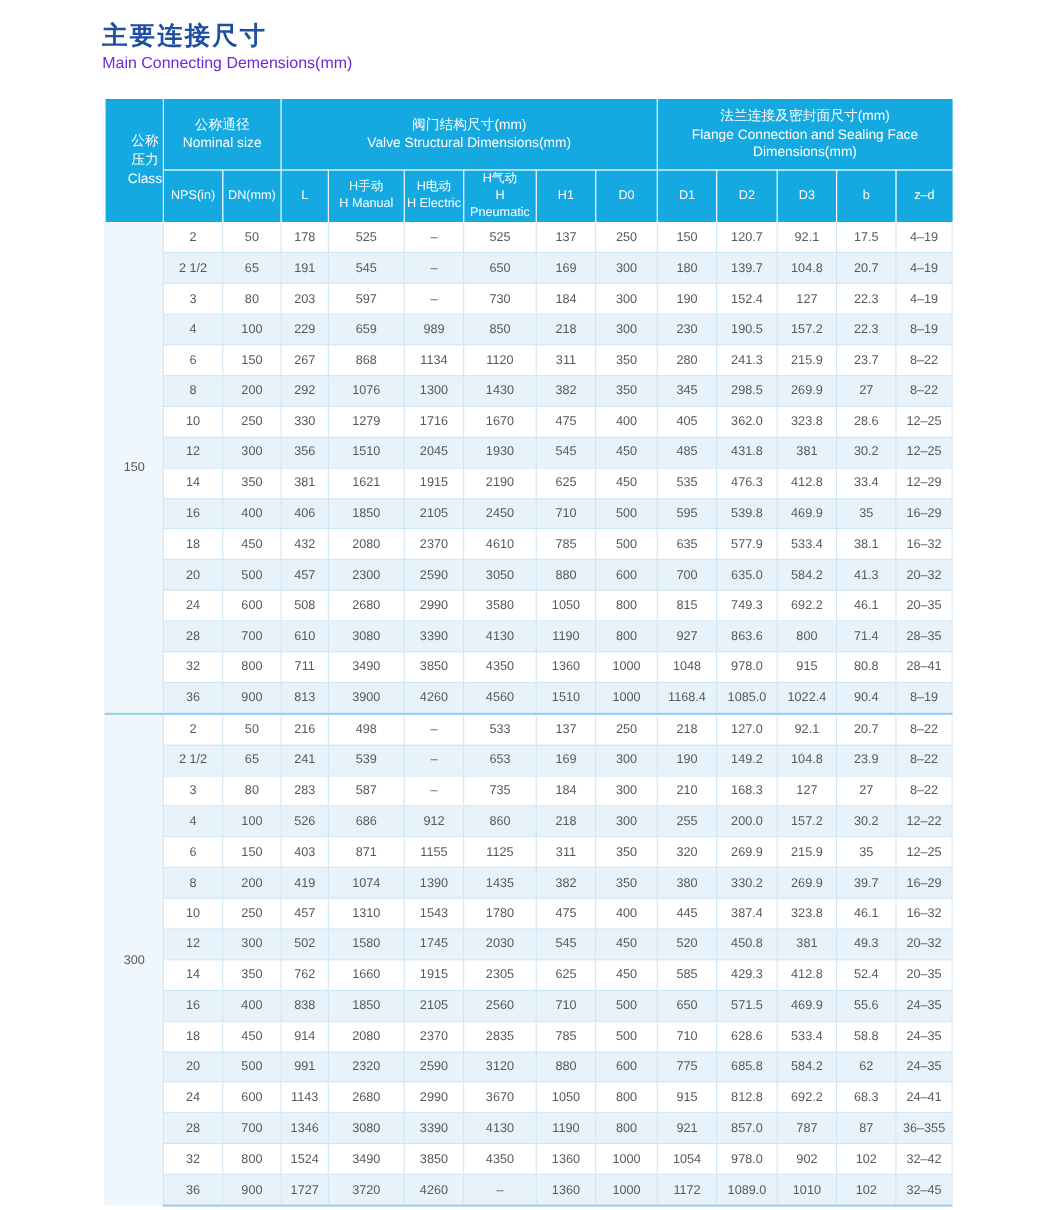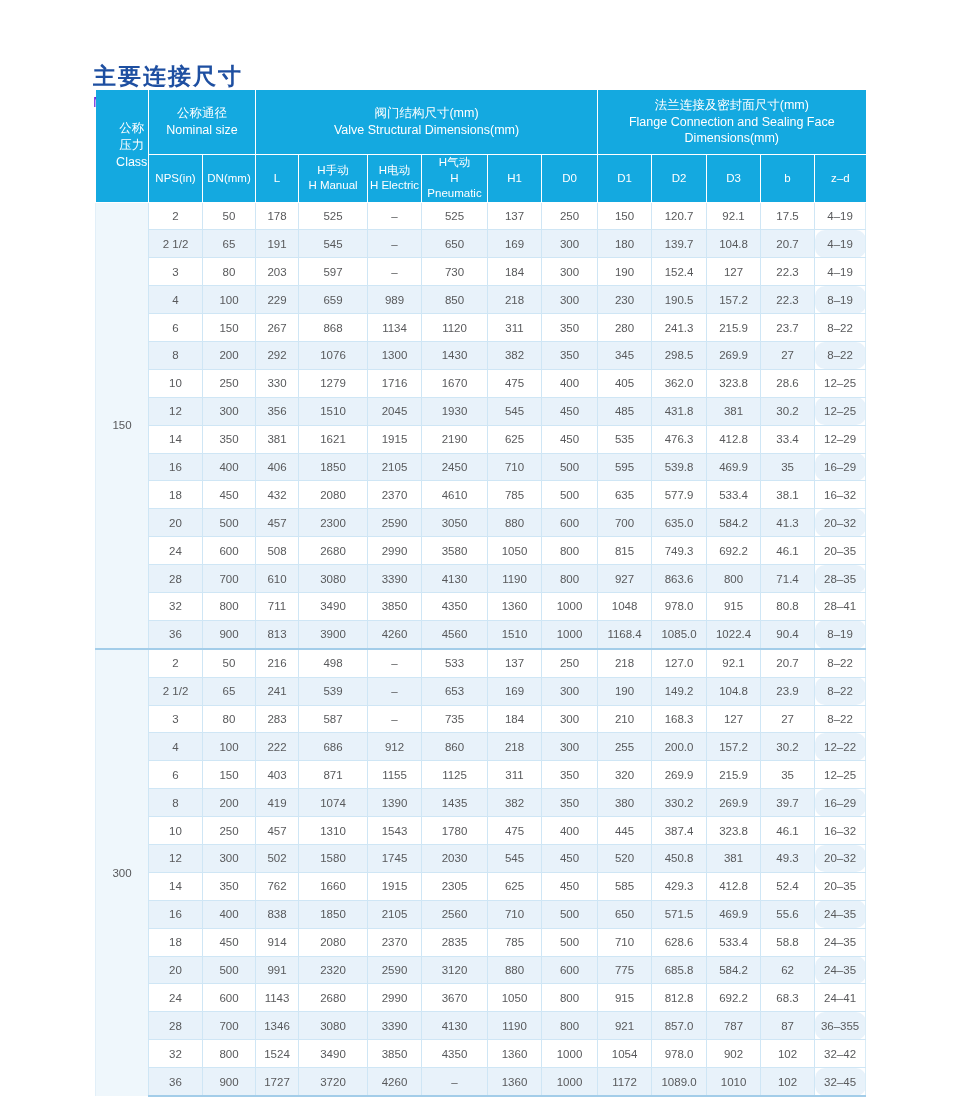--- a/index.html
+++ b/index.html
@@ -1,21 +1,21 @@
 <!DOCTYPE html>
 <html><head>
 <meta charset="utf-8">
 <style>
   html,body{margin:0;padding:0;background:#ffffff;}
   body{
     width:960px;height:1100px;position:relative;
     font-family:"Liberation Sans","DejaVu Sans",sans-serif;
     -webkit-font-smoothing:antialiased;
   }
-  .titles{position:absolute;left:93px;top:18px;margin-top:44px;}
+  .titles{position:absolute;left:93px;top:18px;}
   .title-zh{
     margin:0;font-size:23px;font-weight:bold;color:#1e4fa1;
     letter-spacing:2px;line-height:1.3;
   }
   .title-en{font-size:14.5px;color:#6d28d9;margin-top:2px;}
 
   table.dim{
     position:absolute;left:95px;top:90px;width:770px;
     border-collapse:collapse;table-layout:fixed;
   }
@@ -35,21 +35,21 @@
   
   tbody td{
     height:26.9px;font-size:11.5px;color:#58595b;
     border:1px solid #cfe6f5;background:#ffffff;
   }
   tbody tr.alt td{background:#e8f2fa;}
   tbody td.class-cell{
     background:#eff7fc;font-size:11.5px;color:#58595b;
     border-left:1px solid #e2eff8;border-bottom:none;
   }
-  tbody td:last-child{border-right:1px solid #d9ecf7;border-radius:10px;}
+  tbody td:last-child{border-right:1px solid #d9ecf7;}
   tbody[data-name="tbody-class-300"] tr:first-child td{border-top:2px solid #a3cde9;}
   tbody[data-name="tbody-class-300"] tr:last-child td{border-bottom:2px solid #a3cde9;}
 </style>
 </head>
 <body>
 
 <div class="titles" data-name="page-header">
   <h1 class="title-zh" data-name="page-title-zh">主要连接尺寸</h1>
   <div class="title-en" data-name="page-title-en">Main Connecting Demensions(mm)</div>
 </div>
@@ -388,21 +388,21 @@
         <td data-name="table-cell">300</td>
         <td data-name="table-cell">210</td>
         <td data-name="table-cell">168.3</td>
         <td data-name="table-cell">127</td>
         <td data-name="table-cell">27</td>
         <td data-name="table-cell">8–22</td>
       </tr>
       <tr data-name="table-row" class="alt">
         <td data-name="table-cell">4</td>
         <td data-name="table-cell">100</td>
-        <td data-name="table-cell">222</td>
+        <td data-name="table-cell">526</td>
         <td data-name="table-cell">686</td>
         <td data-name="table-cell">912</td>
         <td data-name="table-cell">860</td>
         <td data-name="table-cell">218</td>
         <td data-name="table-cell">300</td>
         <td data-name="table-cell">255</td>
         <td data-name="table-cell">200.0</td>
         <td data-name="table-cell">157.2</td>
         <td data-name="table-cell">30.2</td>
         <td data-name="table-cell">12–22</td>

